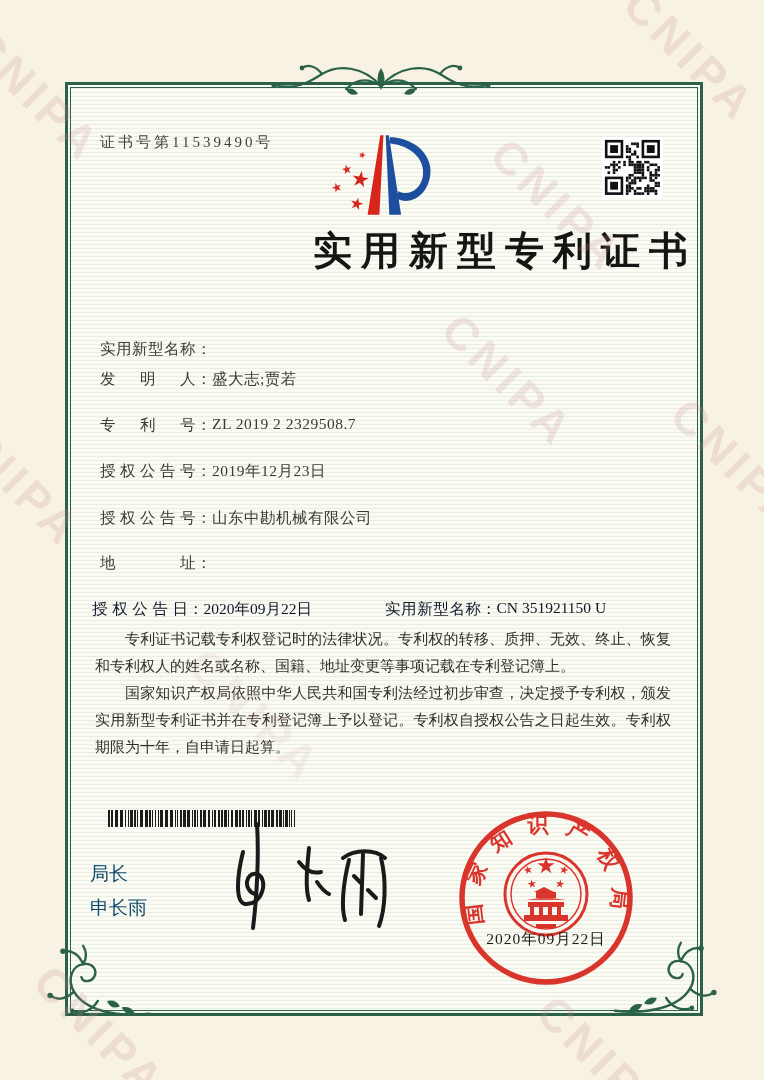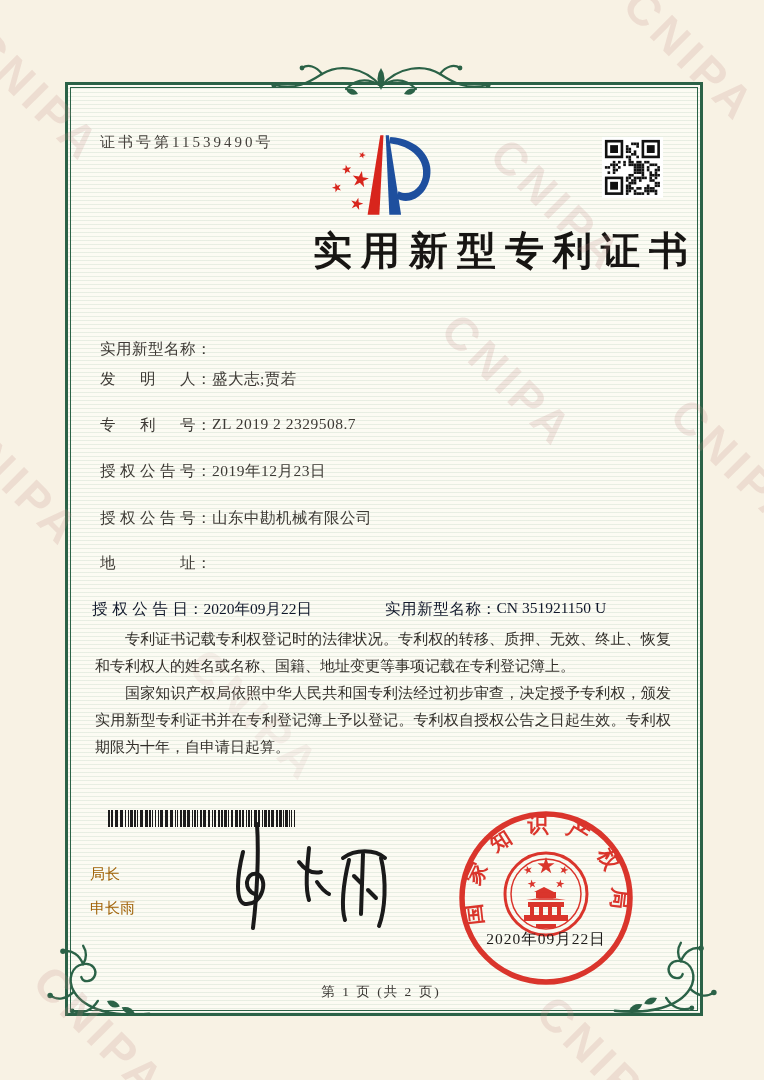--- a/index.html
+++ b/index.html
@@ -37,21 +37,21 @@
 
   #paragraphs{left:95px;top:626px;width:576px;font-size:15px;line-height:27px;color:#33302b;
               text-align:justify;}
   #paragraphs p{margin:0;text-indent:2em;}
 
   #barcode{left:108px;top:810px;width:192px;height:17px;display:flex;align-items:stretch;}
   #barcode .bar{background:#1c1c1c;height:100%;}
   #barcode .gap{background:transparent;height:100%;}
 
   #signatory{left:90px;top:857px;font-family:"Liberation Sans","DejaVu Sans",sans-serif;
-             font-size:15px;color:#a16207;line-height:34px;}
+             font-size:19px;color:#0c4a6e;line-height:34px;}
 
   #signature{left:213px;top:818px;z-index:4;}
 
   #seal{left:452px;top:804px;width:188px;height:188px;z-index:4;}
   #seal-date{left:456px;top:929px;width:180px;text-align:center;font-size:15.5px;color:#1e1c1a;
              letter-spacing:1px;z-index:5;}
 
   #page-num{left:65px;top:983px;width:632px;text-align:center;font-size:13.5px;color:#3a3733;letter-spacing:2px;}
 
   #continuation{left:285px;top:1025px;width:194px;height:30px;line-height:30px;background:#fffdf6;
@@ -481,21 +481,20 @@
         <rect x="87" y="103" width="4" height="8"></rect>
         <rect x="96" y="103" width="4" height="8"></rect>
         <rect x="105" y="103" width="4" height="8"></rect>
         <path d="M72 111 h44 v6 h-44 z"></path>
         <path d="M84 120 h20 v4 h-20 z"></path>
       </g>
     </g>
   </svg>
   <div class="abs" id="seal-date">2020年09月22日</div>
 
-  <div class="abs" id="page-num">第 1 页 (共 2 页)</div>
 
   <span class="wm" style="left:35px;top:95px;">CNIPA</span>
   <span class="wm" style="left:690px;top:55px;">CNIPA</span>
   <span class="wm" style="left:557px;top:205px;">CNIPA</span>
   <span class="wm" style="left:508px;top:380px;">CNIPA</span>
   <span class="wm" style="left:15px;top:480px;">CNIPA</span>
   <span class="wm" style="left:737px;top:465px;">CNIPA</span>
   <span class="wm" style="left:255px;top:715px;opacity:0.55;">CNIPA</span>
   <span class="wm" style="left:100px;top:1032px;">CNIPA</span>
   <span class="wm" style="left:603px;top:1062px;">CNIPA</span>

